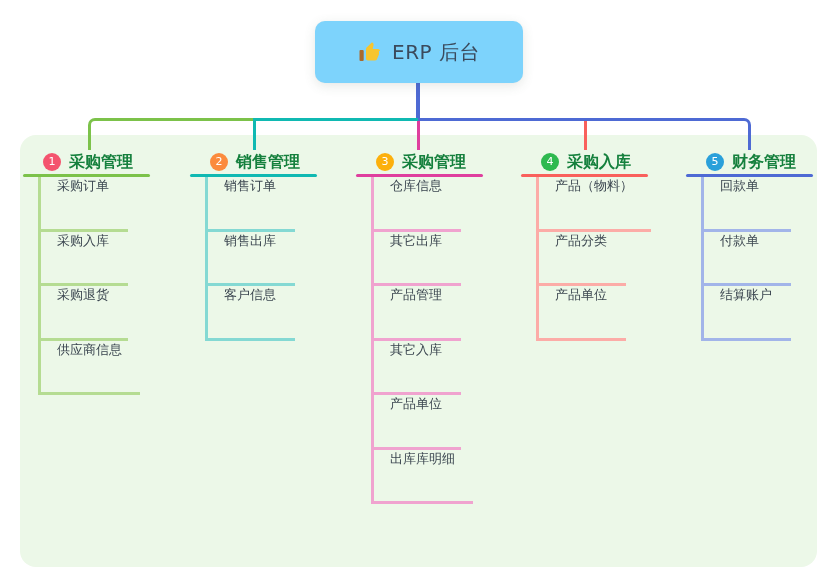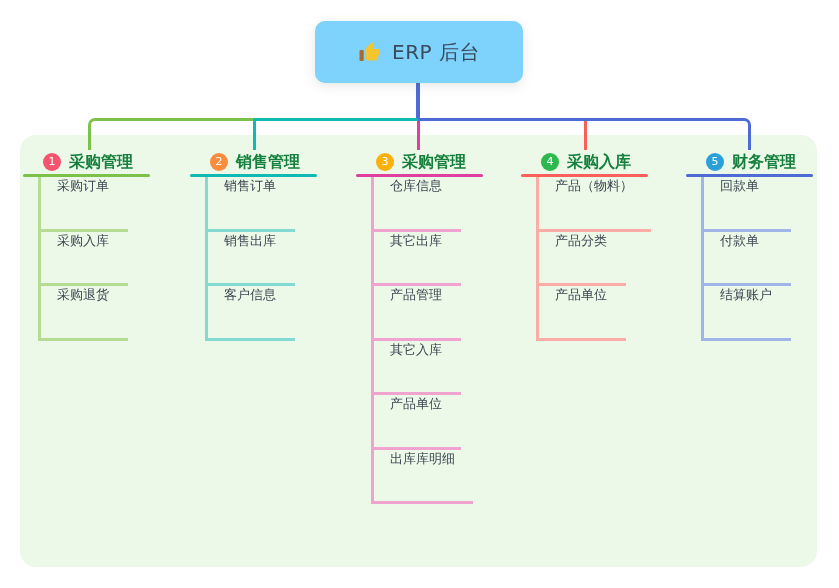--- a/index.html
+++ b/index.html
@@ -102,20 +102,23 @@
     <div class="branch-items">
           <div class="branch-item">
     <span class="item-label">采购订单</span>
   </div>
           <div class="branch-item">
     <span class="item-label">采购入库</span>
   </div>
           <div class="branch-item">
     <span class="item-label">采购退货</span>
   </div>
+          <div class="branch-item">
+    <span class="item-label">供应商信息</span>
+  </div>
         </div>
   </div>
       <div class="branch bpos-1" style="--line: #10b9b2; --lite: #84d9d3; --badge: #fb8b3d;">
     <div class="branch-header">
       <span class="branch-badge">2</span>
       <span class="branch-label">销售管理</span>
     </div>
     <div class="branch-underline"></div>
     <div class="branch-items">
           <div class="branch-item">

